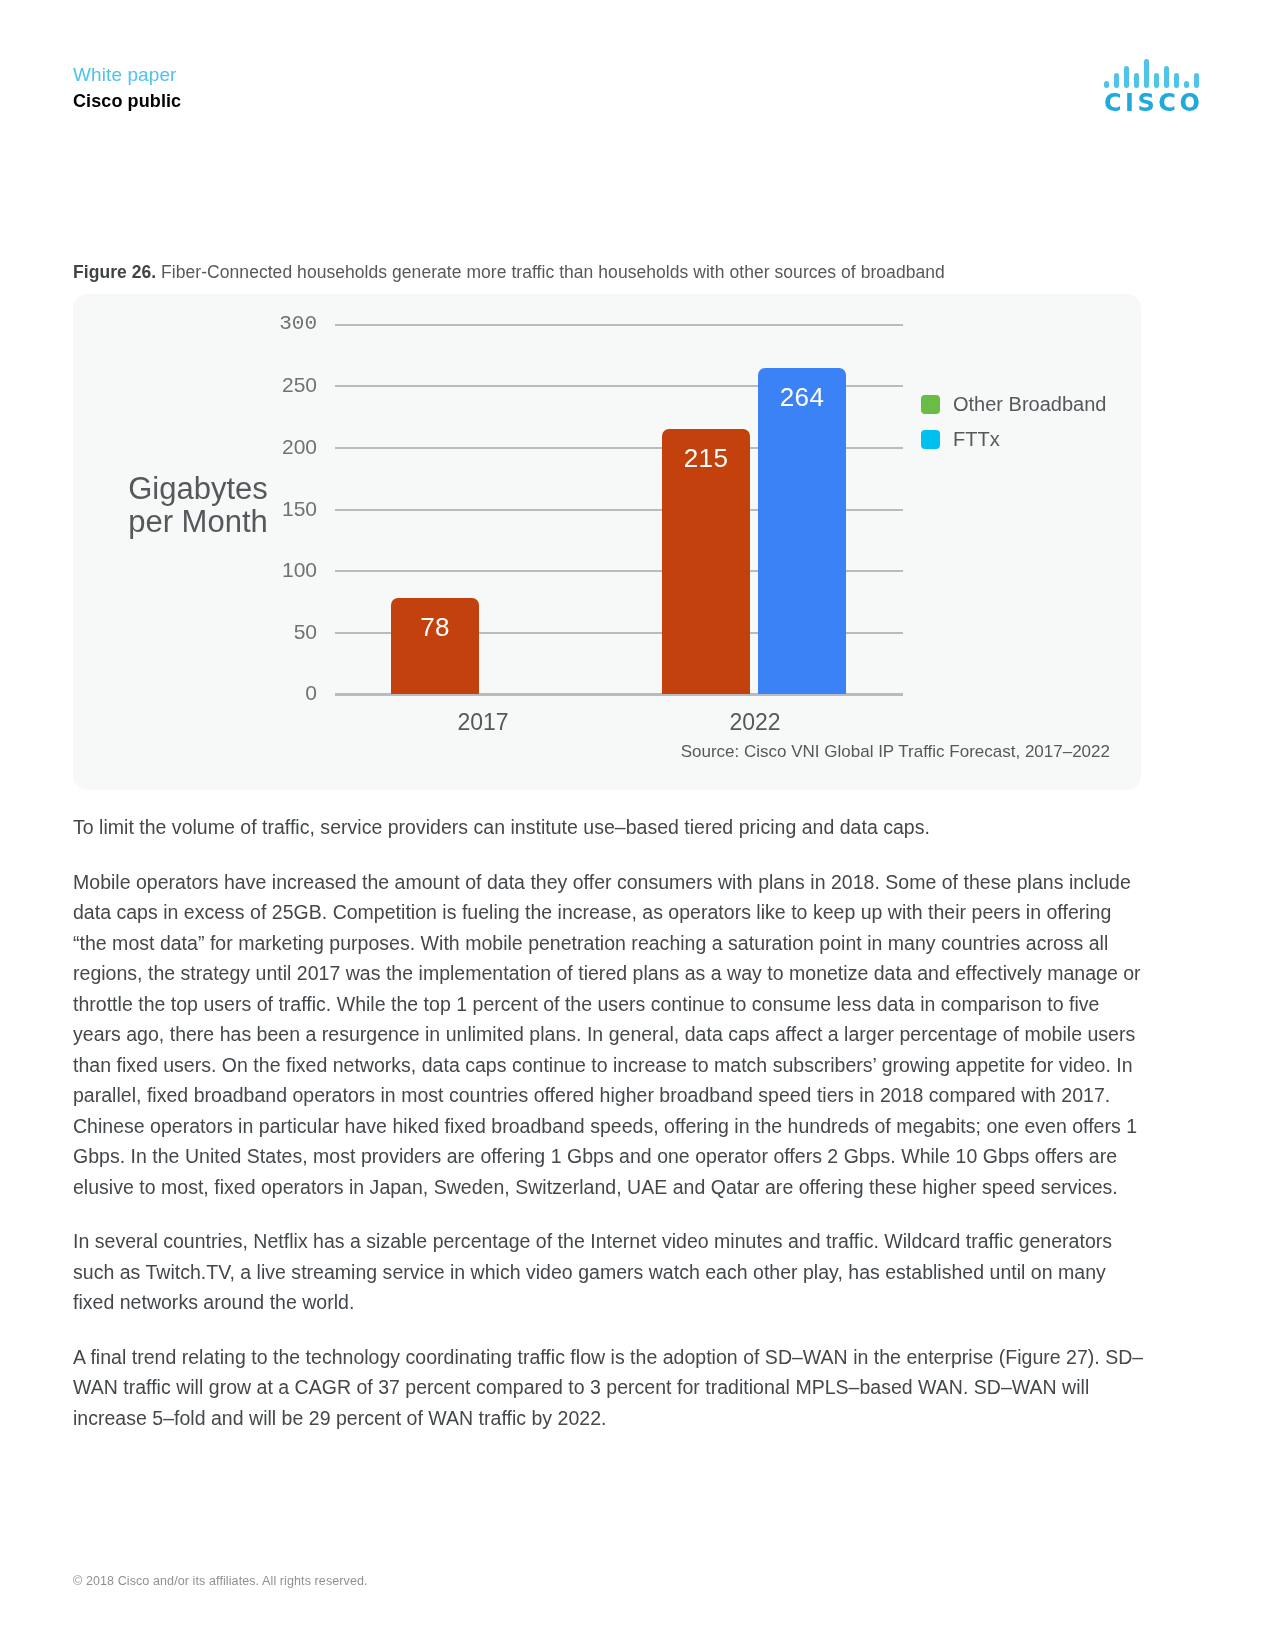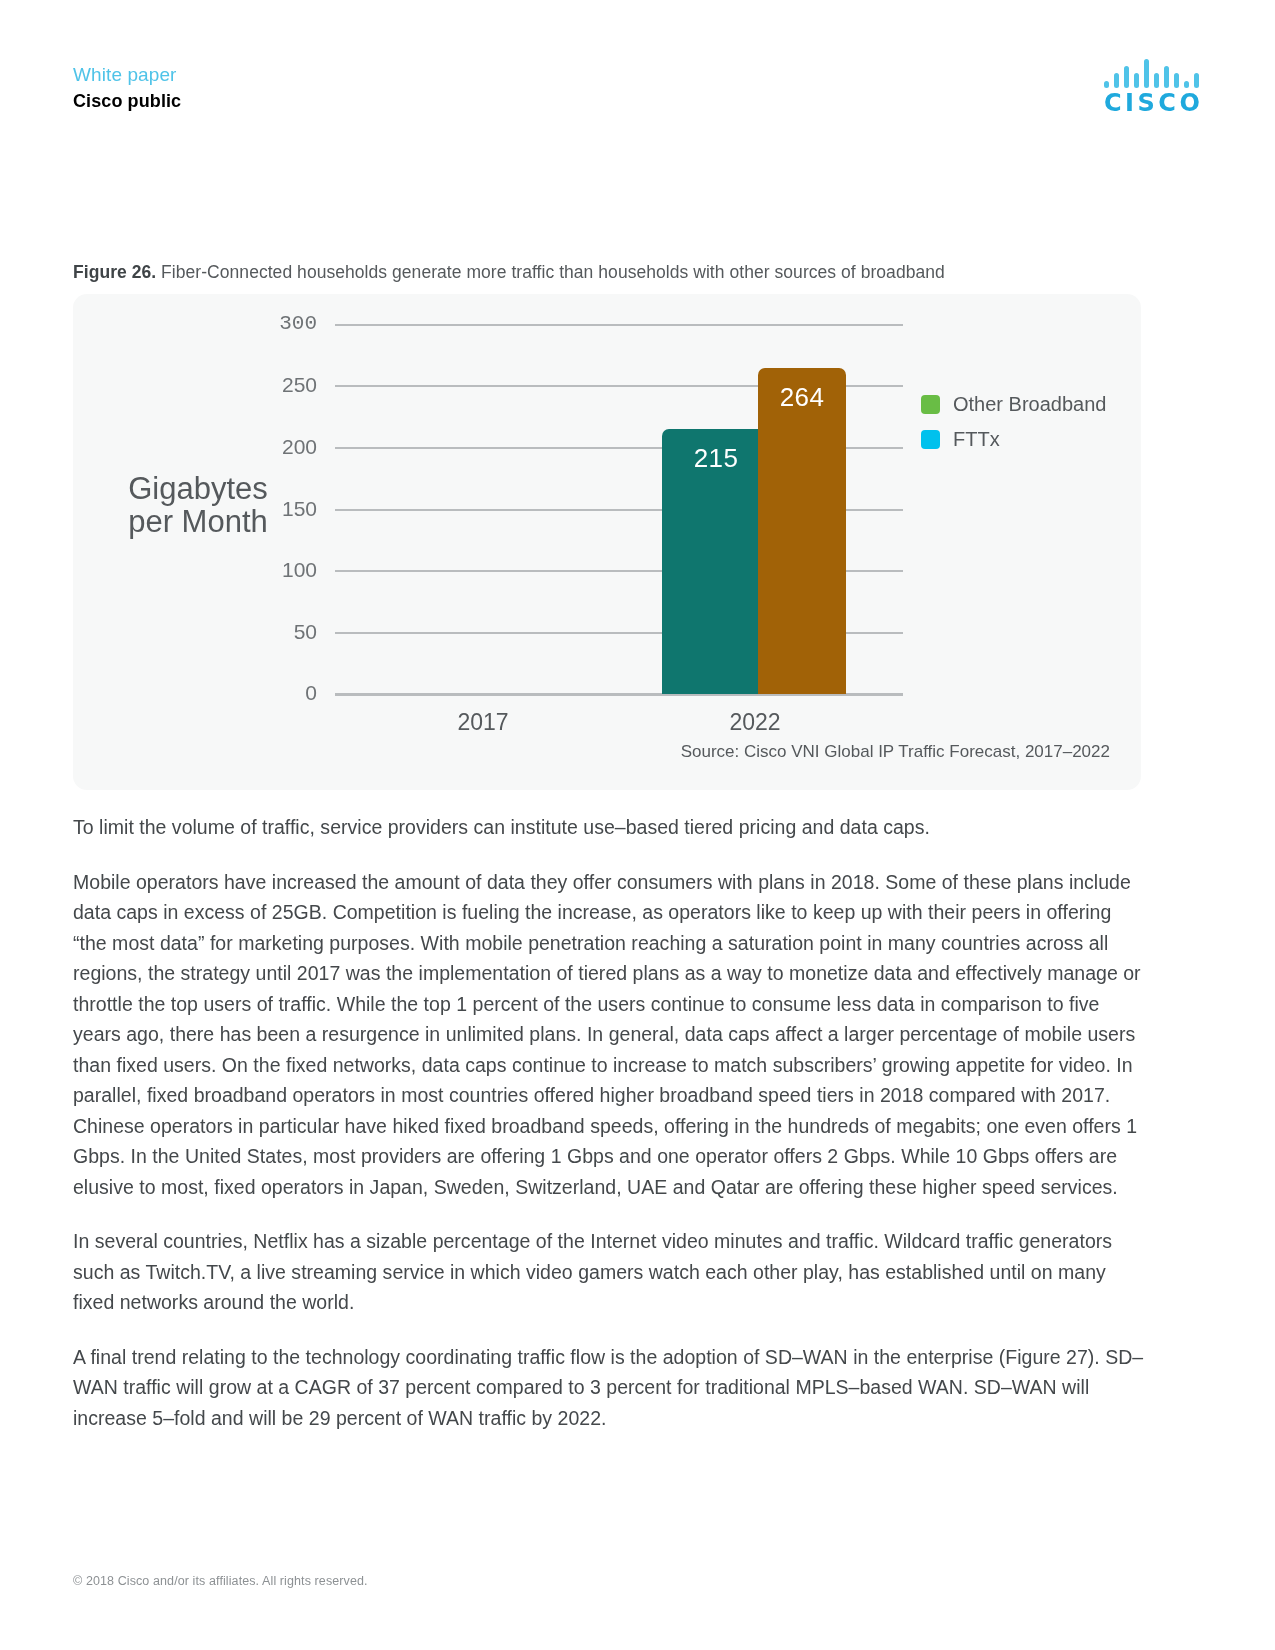--- a/index.html
+++ b/index.html
@@ -137,22 +137,22 @@
     font-size: 21px;
     color: #6f7376;
     transform: translateY(-12px);
   }
 
   .bar {
     position: absolute;
     bottom: 0;
     border-radius: 7px 7px 0 0;
   }
-  .bar.green { background: #0f766e; padding-left: 20px; }
-  .bar.blue  { background: #a16207; }
+  .bar.green { background: #c2410c; }
+  .bar.blue  { background: #3b82f6; }
   .bar-value {
     position: absolute;
     top: 14px;
     left: 0;
     width: 100%;
     text-align: center;
     color: #ffffff;
     font-size: 26px;
     letter-spacing: 0.4px;
   }
@@ -272,20 +272,23 @@
     <div class="gridline axis" style="top:369px;"></div>
 
     <div class="ytick" style="top:0px;font-family:Liberation Mono, monospace;">300</div>
     <div class="ytick" style="top:61px;">250</div>
     <div class="ytick" style="top:123px;">200</div>
     <div class="ytick" style="top:185px;">150</div>
     <div class="ytick" style="top:246px;">100</div>
     <div class="ytick" style="top:308px;">50</div>
     <div class="ytick" style="top:369px;">0</div>
 
+    <div class="bar green" style="left:56px;  width:88px; height:96px;">
+      <div class="bar-value">78</div>
+    </div>
 
     <div class="bar green" style="left:327px; width:88px; height:265px;">
       <div class="bar-value">215</div>
     </div>
     <div class="bar blue" style="left:423px; width:88px; height:326px;">
       <div class="bar-value">264</div>
     </div>
 
     <div class="xtick" style="left:48px;">2017</div>
     <div class="xtick" style="left:320px;">2022</div>

